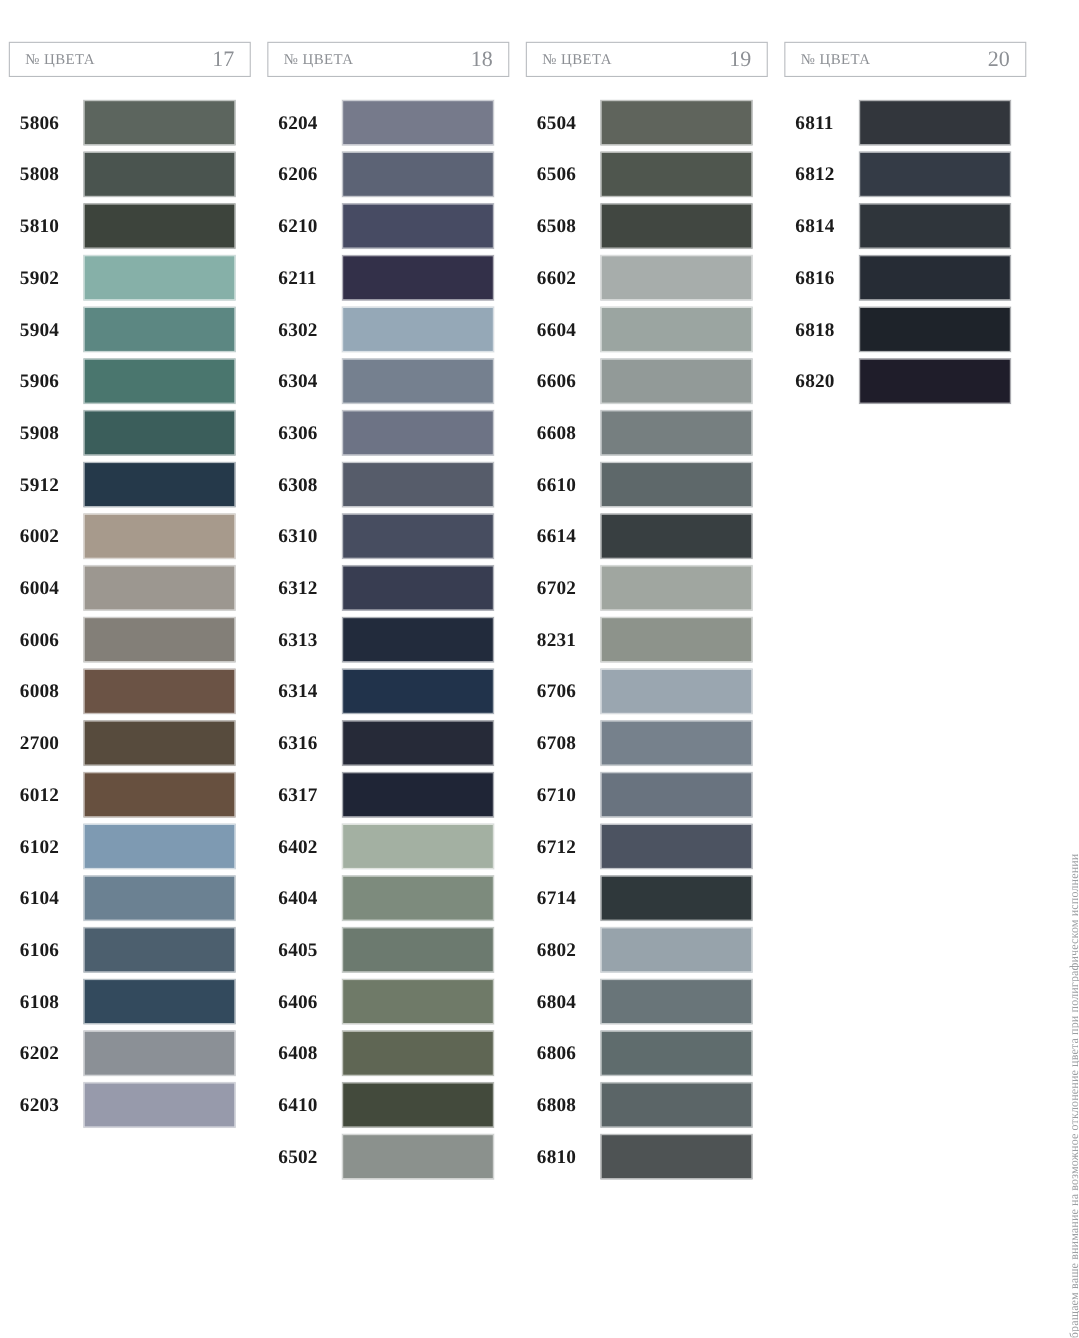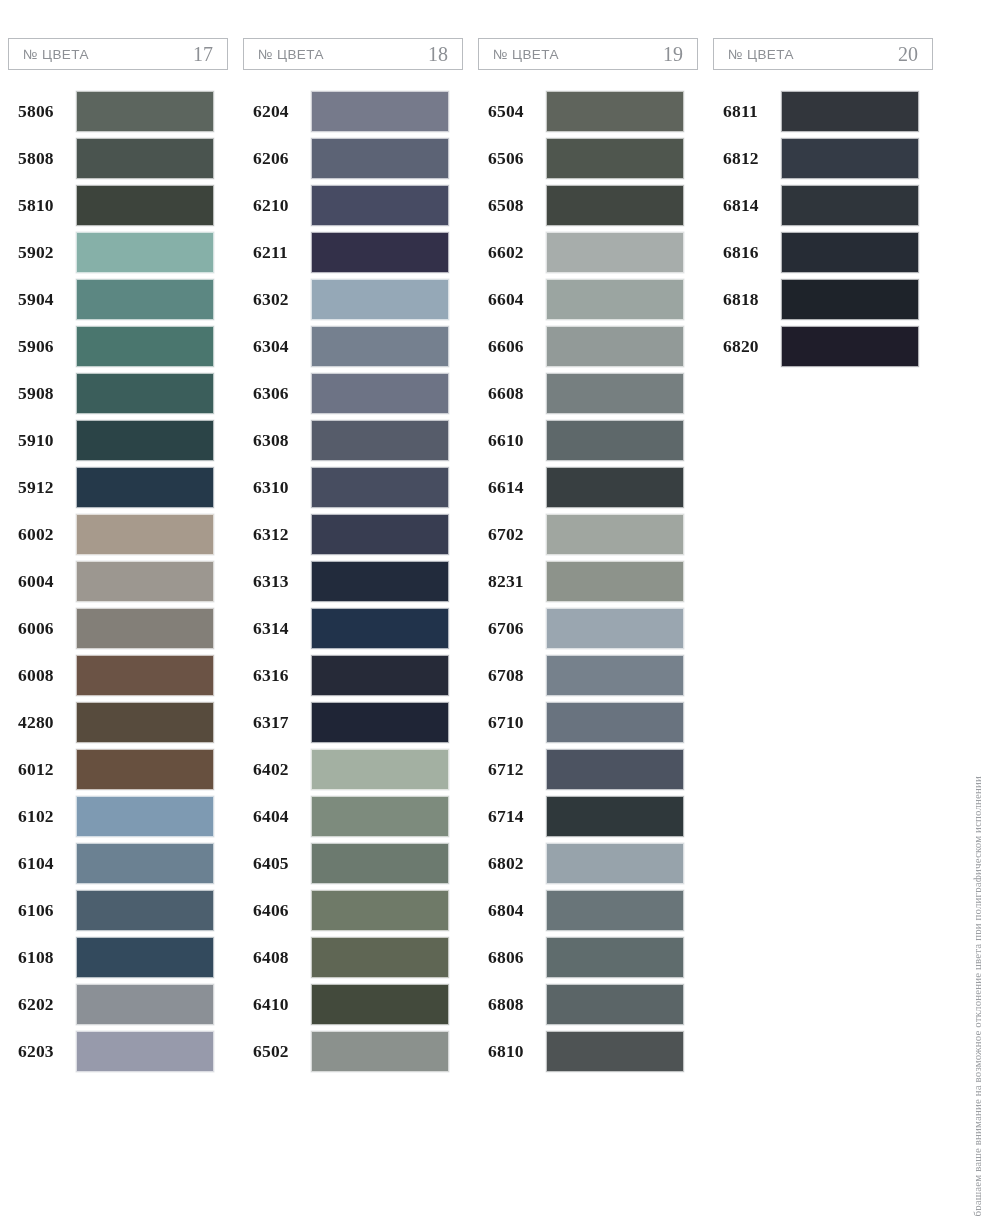--- a/index.html
+++ b/index.html
@@ -41,21 +41,21 @@
     border: 1px solid #b9bcc0;
     box-sizing: border-box;
     display: flex;
     align-items: center;
     justify-content: space-between;
     padding: 0 14px 0 14px;
     background: #ffffff;
     margin-bottom: 18px;
   }
   .col-header-label {
-    font-family: Liberation Sans, sans-serif;
+    font-family: Liberation Serif, serif;
     font-size: 13.5px;
     letter-spacing: 0.4px;
     color: #8d9095;
     font-variant: small-caps;
     text-transform: uppercase;
     white-space: nowrap;
   }
   .col-header-num {
     font-family: "Liberation Serif", "DejaVu Serif", serif;
     font-size: 20px;
@@ -142,45 +142,41 @@
           </div>
           <div class="swatch-row">
             <div class="swatch-code">5906</div>
             <div class="swatch-chip" style="background-color: rgb(74, 118, 110);"></div>
           </div>
           <div class="swatch-row">
             <div class="swatch-code">5908</div>
             <div class="swatch-chip" style="background-color: rgb(59, 94, 91);"></div>
           </div>
           <div class="swatch-row">
-            <div class="swatch-code">5910</div>
-            <div class="swatch-chip" style="background-color: rgb(43, 68, 71);"></div>
-          </div>
-          <div class="swatch-row">
             <div class="swatch-code">5912</div>
             <div class="swatch-chip" style="background-color: rgb(37, 57, 74);"></div>
           </div>
           <div class="swatch-row">
             <div class="swatch-code">6002</div>
             <div class="swatch-chip" style="background-color: rgb(167, 154, 140);"></div>
           </div>
           <div class="swatch-row">
             <div class="swatch-code">6004</div>
             <div class="swatch-chip" style="background-color: rgb(156, 151, 144);"></div>
           </div>
           <div class="swatch-row">
             <div class="swatch-code">6006</div>
             <div class="swatch-chip" style="background-color: rgb(131, 127, 120);"></div>
           </div>
           <div class="swatch-row">
             <div class="swatch-code">6008</div>
             <div class="swatch-chip" style="background-color: rgb(107, 83, 69);"></div>
           </div>
           <div class="swatch-row">
-            <div class="swatch-code">4280</div>
+            <div class="swatch-code">2700</div>
             <div class="swatch-chip" style="background-color: rgb(87, 75, 61);"></div>
           </div>
           <div class="swatch-row">
             <div class="swatch-code">6012</div>
             <div class="swatch-chip" style="background-color: rgb(103, 80, 63);"></div>
           </div>
           <div class="swatch-row">
             <div class="swatch-code">6102</div>
             <div class="swatch-chip" style="background-color: rgb(126, 154, 178);"></div>
           </div>

